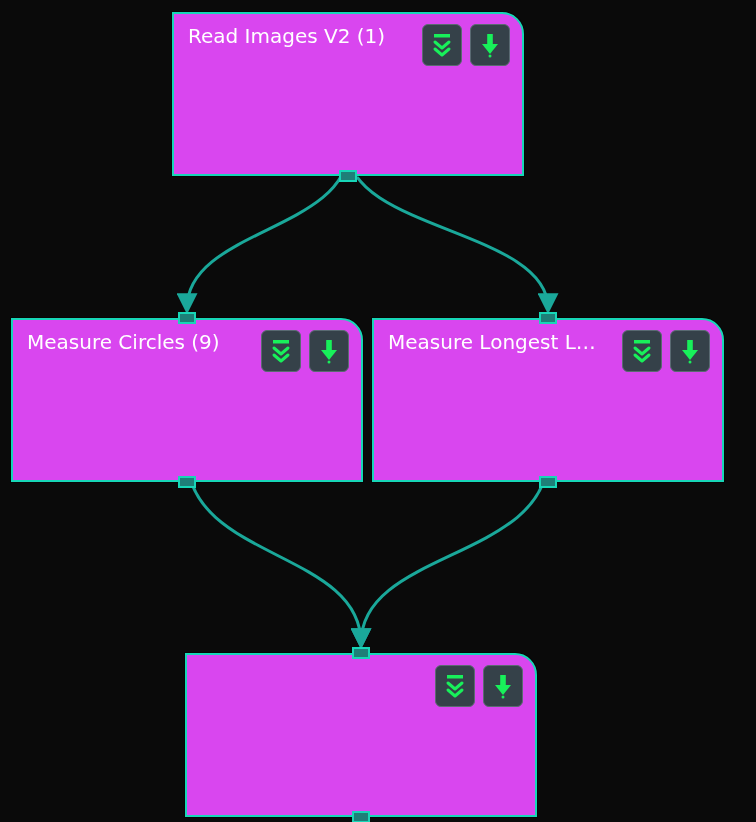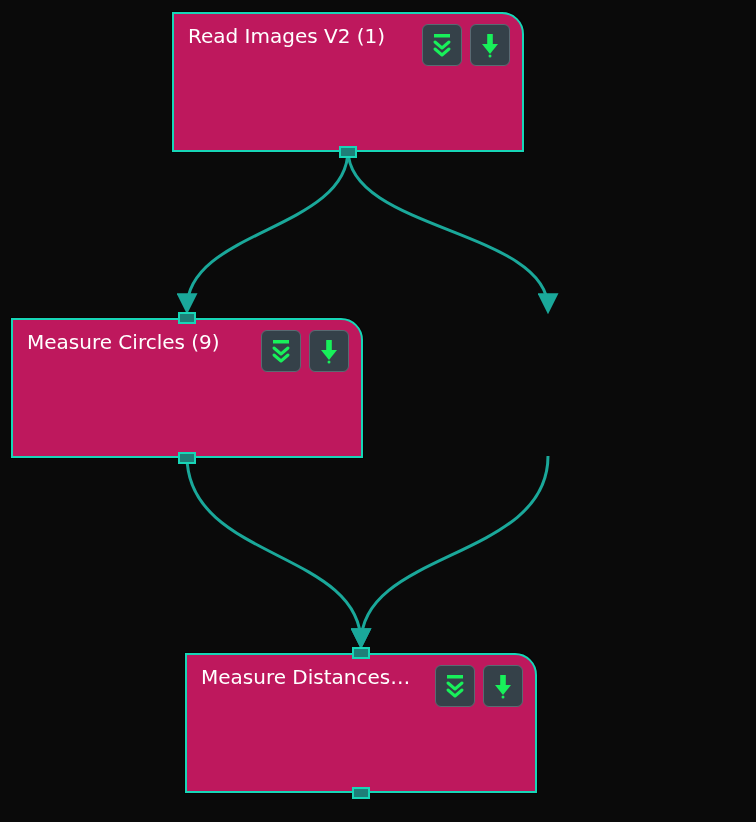--- a/index.html
+++ b/index.html
@@ -19,22 +19,22 @@
   svg.wires {
     position: absolute;
     top: 0; left: 0;
     width: 756px;
     height: 822px;
     pointer-events: none;
   }
   .node {
     position: absolute;
     width: 352px;
-    height: 140px;
-    background: #be185d;
+    height: 164px;
+    background: #d946ef;
     border: 2px solid #17d6b7;
     border-top-right-radius: 22px;
     box-sizing: border-box;
     box-shadow: 0 0 0 1px rgba(0,0,0,0.4);
   }
   .node .title {
     position: absolute;
     top: 10px;
     left: 14px;
     color: #ffffff;
@@ -130,24 +130,44 @@
         <svg width="22" height="26" viewBox="0 0 22 26">
           <rect x="8.2" y="2" width="5.6" height="11" fill="#18f05a"></rect>
           <polygon points="3,12 19,12 11,22" fill="#18f05a"></polygon>
           <circle cx="11" cy="24" r="1.5" fill="#18f05a"></circle>
         </svg>
       </div>
     </div>
     <div class="port out"></div>
   </div>
 
+  <div class="node" style="left:372px; top:318px;">
+    <div class="port in"></div>
+    <div class="title">Measure Longest L…</div>
+    <div class="btns">
+      <div class="ibtn">
+        <svg width="24" height="26" viewBox="0 0 24 26">
+          <rect x="4" y="2" width="16" height="3.5" fill="#18f05a"></rect>
+          <polyline points="5,10 12,16 19,10" stroke="#18f05a" stroke-width="3" fill="none" stroke-linecap="round" stroke-linejoin="round"></polyline>
+          <polyline points="5,17 12,23 19,17" stroke="#18f05a" stroke-width="3" fill="none" stroke-linecap="round" stroke-linejoin="round"></polyline>
+        </svg>
+      </div>
+      <div class="ibtn">
+        <svg width="22" height="26" viewBox="0 0 22 26">
+          <rect x="8.2" y="2" width="5.6" height="11" fill="#18f05a"></rect>
+          <polygon points="3,12 19,12 11,22" fill="#18f05a"></polygon>
+          <circle cx="11" cy="24" r="1.5" fill="#18f05a"></circle>
+        </svg>
+      </div>
+    </div>
+    <div class="port out"></div>
+  </div>
 
   <div class="node" style="left:185px; top:653px;">
     <div class="port in"></div>
-    <div class="title">Measure Distances…</div>
     <div class="btns">
       <div class="ibtn">
         <svg width="24" height="26" viewBox="0 0 24 26">
           <rect x="4" y="2" width="16" height="3.5" fill="#18f05a"></rect>
           <polyline points="5,10 12,16 19,10" stroke="#18f05a" stroke-width="3" fill="none" stroke-linecap="round" stroke-linejoin="round"></polyline>
           <polyline points="5,17 12,23 19,17" stroke="#18f05a" stroke-width="3" fill="none" stroke-linecap="round" stroke-linejoin="round"></polyline>
         </svg>
       </div>
       <div class="ibtn">
         <svg width="22" height="26" viewBox="0 0 22 26">

